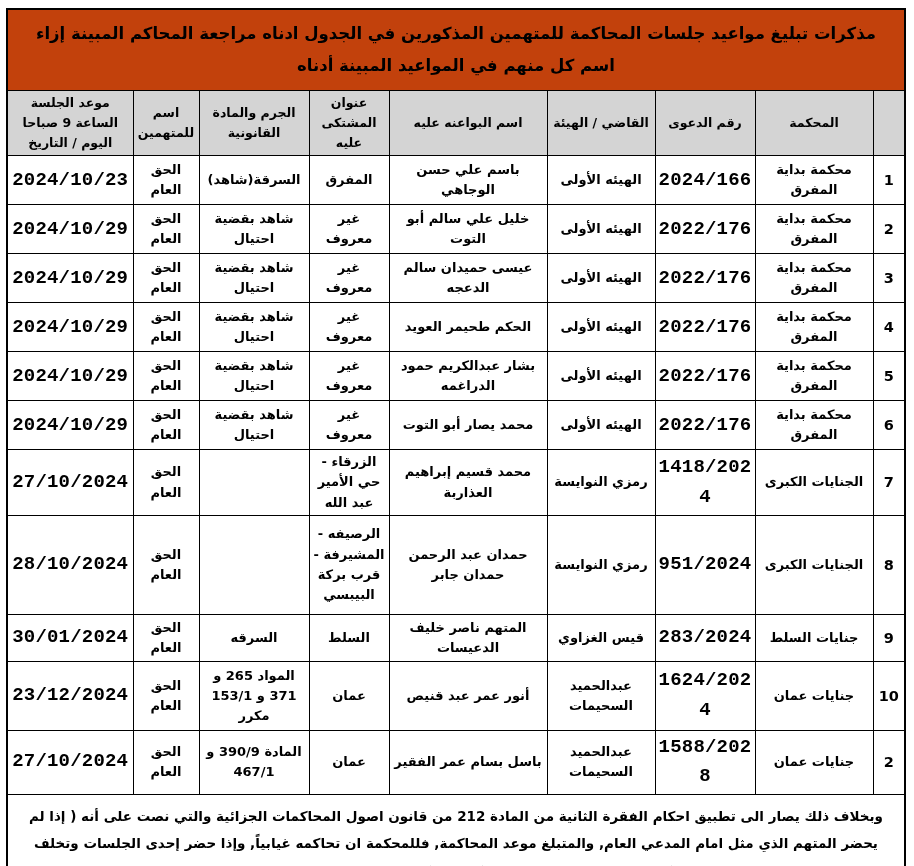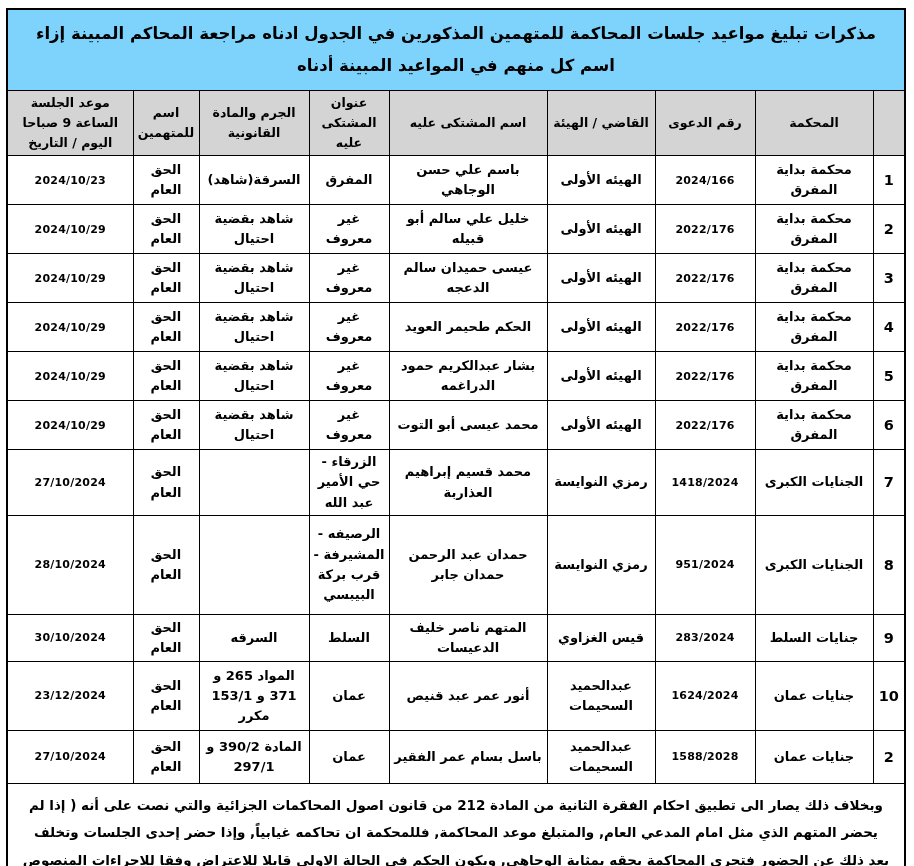--- a/index.html
+++ b/index.html
@@ -30,41 +30,42 @@
     text-align: center;
     vertical-align: middle;
     padding: 2px 3px;
     overflow: hidden;
     word-wrap: break-word;
   }
   .title-row td {
     font-size: 16.5px;
     line-height: 1.95;
     padding: 8px 12px;
-    background: #7dd3fc;
+    background: #c2410c;
   }
   .header-row th {
     background: #d4d4d4;
     font-size: 12.5px;
     line-height: 1.6;
     height: 58px;
     padding: 2px 4px;
   }
   .data-row td {
     font-size: 13px;
     line-height: 1.55;
     background: #fff;
   }
   .data-row td.num-cell {
     font-size: 14.5px;
   }
   .data-row td.date-cell,
   .data-row td.case-cell {
-    font-size: 11px;
+    font-size: 19px;
     letter-spacing: 0.2px;
+    font-family: Liberation Mono, monospace;
   }
   tr.h46 td { height: 44px; }
   tr.h51 td { height: 49px; }
   tr.h96 td { height: 94px; }
   tr.h44 td { height: 42px; }
   tr.h66 td { height: 64px; }
   tr.h50 td { height: 48px; }
   .footer-row td {
     font-size: 13.5px;
     line-height: 2.05;
@@ -90,21 +91,21 @@
     </colgroup>
     <tbody>
       <tr class="title-row">
         <td colspan="9">مذكرات تبليغ مواعيد جلسات المحاكمة للمتهمين المذكورين في الجدول ادناه مراجعة المحاكم المبينة إزاء اسم كل منهم في المواعيد المبينة أدناه</td>
       </tr>
       <tr class="header-row">
         <th></th>
         <th>المحكمة</th>
         <th>رقم الدعوى</th>
         <th>القاضي / الهيئة</th>
-        <th>اسم المشتكى عليه</th>
+        <th>اسم البواعنه عليه</th>
         <th>عنوان المشتكى عليه</th>
         <th>الجرم والمادة القانونية</th>
         <th>اسم للمتهمين</th>
         <th>موعد الجلسة الساعة 9 صباحا اليوم / التاريخ</th>
       </tr>
 
       <tr class="data-row h46">
         <td class="num-cell">1</td>
         <td>محكمة بداية المفرق</td>
         <td class="case-cell">2024/166</td>
@@ -114,21 +115,21 @@
         <td>السرقة(شاهد)</td>
         <td>الحق العام</td>
         <td class="date-cell">2024/10/23</td>
       </tr>
 
       <tr class="data-row h46">
         <td class="num-cell">2</td>
         <td>محكمة بداية المفرق</td>
         <td class="case-cell">2022/176</td>
         <td>الهيئه الأولى</td>
-        <td>خليل علي سالم أبو قبيله</td>
+        <td>خليل علي سالم أبو التوت</td>
         <td>غير معروف</td>
         <td>شاهد بقضية احتيال</td>
         <td>الحق العام</td>
         <td class="date-cell">2024/10/29</td>
       </tr>
 
       <tr class="data-row h46">
         <td class="num-cell">3</td>
         <td>محكمة بداية المفرق</td>
         <td class="case-cell">2022/176</td>
@@ -162,21 +163,21 @@
         <td>شاهد بقضية احتيال</td>
         <td>الحق العام</td>
         <td class="date-cell">2024/10/29</td>
       </tr>
 
       <tr class="data-row h46">
         <td class="num-cell">6</td>
         <td>محكمة بداية المفرق</td>
         <td class="case-cell">2022/176</td>
         <td>الهيئه الأولى</td>
-        <td>محمد عيسى أبو التوت</td>
+        <td>محمد يصار أبو التوت</td>
         <td>غير معروف</td>
         <td>شاهد بقضية احتيال</td>
         <td>الحق العام</td>
         <td class="date-cell">2024/10/29</td>
       </tr>
 
       <tr class="data-row h51">
         <td class="num-cell">7</td>
         <td>الجنايات الكبرى</td>
         <td class="case-cell">1418/2024</td>
@@ -202,21 +203,21 @@
 
       <tr class="data-row h44">
         <td class="num-cell">9</td>
         <td>جنايات السلط</td>
         <td class="case-cell">283/2024</td>
         <td>قيس الغزاوي</td>
         <td>المتهم ناصر خليف الدعيسات</td>
         <td>السلط</td>
         <td>السرقه</td>
         <td>الحق العام</td>
-        <td class="date-cell">30/10/2024</td>
+        <td class="date-cell">30/01/2024</td>
       </tr>
 
       <tr class="data-row h66">
         <td class="num-cell">10</td>
         <td>جنايات عمان</td>
         <td class="case-cell">1624/2024</td>
         <td>عبدالحميد السحيمات</td>
         <td>أنور عمر عبد قنيص</td>
         <td>عمان</td>
         <td>المواد 265 و 371 و 153/1 مكرر</td>
@@ -224,21 +225,21 @@
         <td class="date-cell">23/12/2024</td>
       </tr>
 
       <tr class="data-row h50">
         <td class="num-cell">2</td>
         <td>جنايات عمان</td>
         <td class="case-cell">1588/2028</td>
         <td>عبدالحميد السحيمات</td>
         <td>باسل بسام عمر الفقير</td>
         <td>عمان</td>
-        <td>المادة 390/2 و 297/1</td>
+        <td>المادة 390/9 و 467/1</td>
         <td>الحق العام</td>
         <td class="date-cell">27/10/2024</td>
       </tr>
 
       <tr class="footer-row">
         <td colspan="9">وبخلاف ذلك يصار الى تطبيق احكام الفقرة الثانية من المادة 212 من قانون اصول المحاكمات الجزائية  والتي نصت على أنه ( إذا لم يحضر المتهم الذي مثل امام المدعي العام, والمتبلغ موعد المحاكمة, فللمحكمة ان تحاكمه غيابياً, وإذا حضر إحدى الجلسات وتخلف بعد ذلك عن الحضور فتجري المحاكمة بحقه بمثابة الوجاهي, ويكون الحكم في الحالة الاولى قابلا للاعتراض وفقا للاجراءات المنصوص عليها في المواد من (184) الى (189) من هذا القانون وفي الحالة الثانية يكون الحكم قابلا للاستئناف ضمن المواعيد المحددة لذلك).</td>
       </tr>
     </tbody>
   </table>
 </div>

